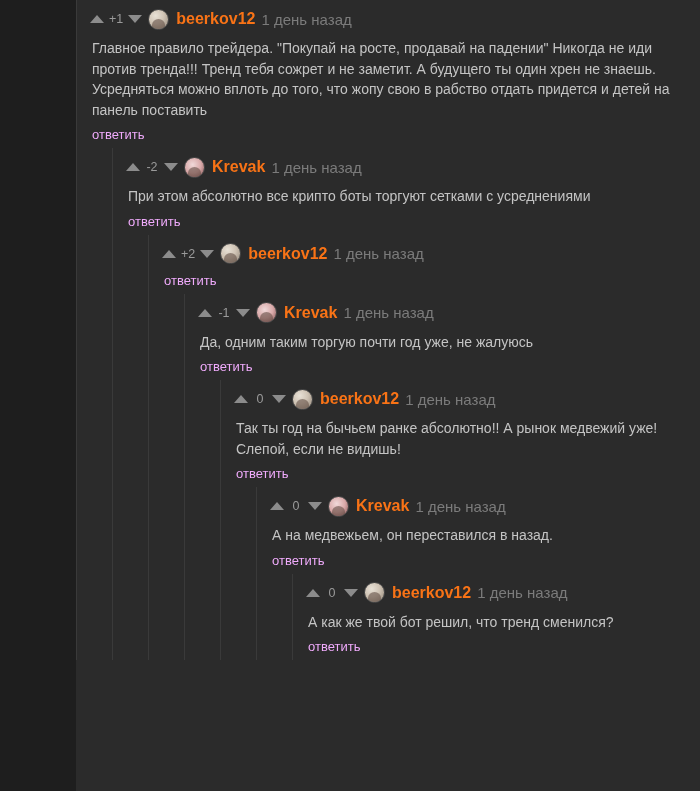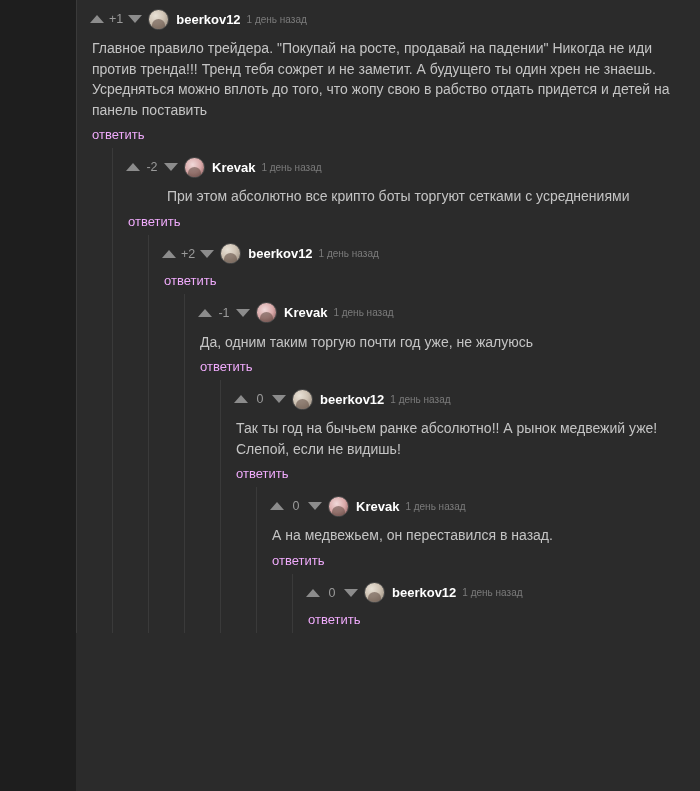--- a/index.html
+++ b/index.html
@@ -99,47 +99,47 @@
     top: 9px;
     width: 13px;
     height: 12px;
     border-radius: 50% 50% 40% 40%;
     background: rgba(90, 70, 60, 0.55);
   }
   .avatar.a2 {
     background: radial-gradient(circle at 40% 35%, #f0d9d9 0%, #d9a9a9 50%, #7a4b4b 100%);
   }
   .uname {
-    color: #ffffff;
-    font-size: 13px;
+    color: #f97316;
+    font-size: 16px;
     font-weight: bold;
     margin-left: 1px;
   }
   .ago {
     color: #7b7b7b;
-    font-size: 10px;
+    font-size: 15px;
   }
   .c-body {
     color: #c4c4c4;
     font-size: 14px;
     line-height: 20.5px;
     padding: 7px 8px 0 2px;
     max-width: 600px;
   }
   .reply {
     display: inline-block;
     color: #f0abfc;
     font-size: 13px;
     margin: 7px 0 6px 2px;
     cursor: pointer;
   }
   .children {
     margin-left: 22px;
   }
-  .lvl1 > .c-inner > .c-body { max-width: 580px; margin-left: 39px; }
+  .lvl1 > .c-inner > .c-body { max-width: 580px; }
 </style>
 </head>
 <body>
 
 <div id="page">
 
   <div class="left-gutter"></div>
 
   <div class="thread-root">
 
@@ -256,20 +256,21 @@
                                             <div class="c-head">
                                               <div class="votes">
                                                 <div class="arrow up"></div>
                                                 <div class="score">0</div>
                                                 <div class="arrow down"></div>
                                               </div>
                                               <div class="avatar"></div>
                                               <div class="uname">beerkov12</div>
                                               <div class="ago">1 день назад</div>
                                             </div>
+                                            <div class="c-body">А как же твой бот решил, что тренд сменился?</div>
                                             <div class="reply">ответить</div>
                                           </div>
                                         </div>
                                       </div>
 
                                     </div>
                                   </div>
                                 </div>
 
                               </div>

